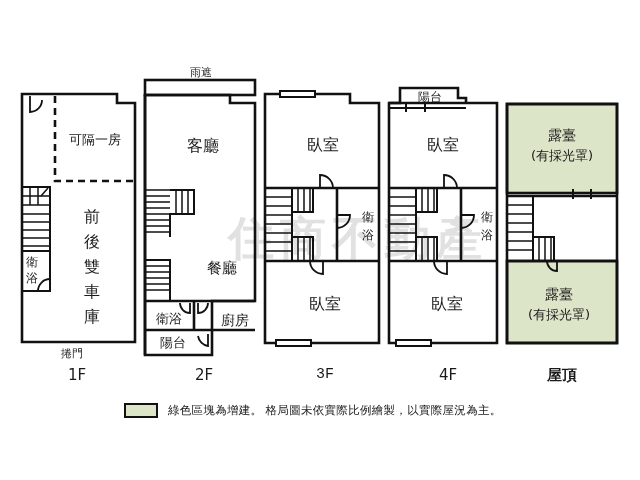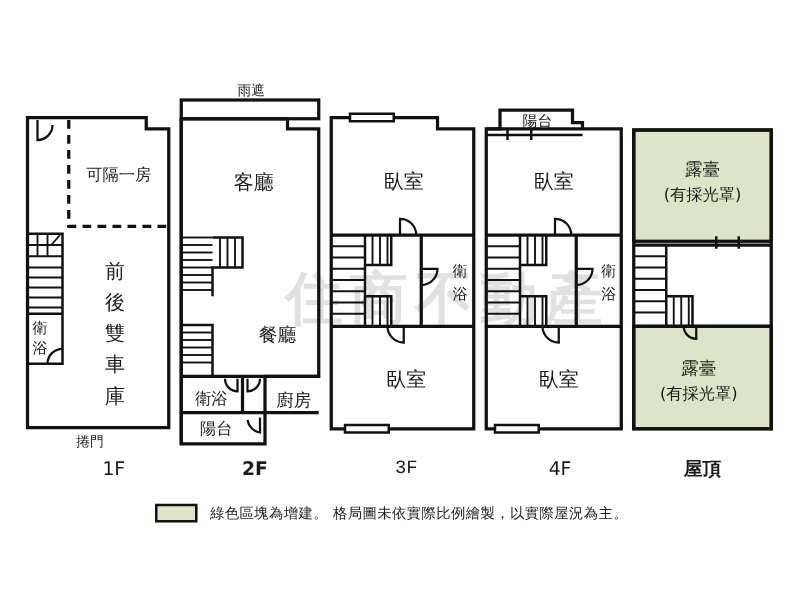--- a/index.html
+++ b/index.html
@@ -1,21 +1,21 @@
 <!DOCTYPE html>
 <html><head>
 <meta charset="utf-8">
 <style>
   html, body { margin: 0; padding: 0; background: #ffffff; }
   body { width: 640px; height: 480px; position: relative; overflow: hidden;
          font-family: "DejaVu Sans", "Liberation Sans", sans-serif; }
   svg { position: absolute; left: 0; top: 0; }
   .lbl { font-family: "DejaVu Sans", "Liberation Sans", sans-serif; fill: #1a1a1a; }
   .floor-label { position: absolute; top: 366px; font-size: 15px; color: #1a1a1a; text-align: center; width: 60px; }
-  .legend { position: absolute; left: 124px; top: 403px; display: flex; align-items: center; }
+  .legend { position: absolute; left: 124px; top: 403px; display: flex; align-items: center; font-family: Liberation Serif, serif; }
   .legend-swatch { width: 30px; height: 11px; border: 2px solid #111; background: #dce5c8; margin-right: 10px; }
   .legend-text { font-size: 11.5px; color: #1a1a1a; letter-spacing: 0.3px; }
   .wm { position: absolute; color: rgba(120,120,120,0.22); font-weight: bold; pointer-events: none; }
 </style>
 </head>
 <body>
 
 <div class="wm" style="left:228px; top:208px; font-size:46px; letter-spacing:6px;">住商不動產</div>
 
 <svg width="640" height="480" viewBox="0 0 640 480">
@@ -215,22 +215,22 @@
     <text x="487" y="221" font-size="12" text-anchor="middle">衛</text>
     <text x="487" y="239" font-size="12" text-anchor="middle">浴</text>
 
     <text x="562" y="140" font-size="14" text-anchor="middle">露臺</text>
     <text x="562" y="160" font-size="13" text-anchor="middle">(有採光罩)</text>
     <text x="559" y="299" font-size="14" text-anchor="middle">露臺</text>
     <text x="559" y="319" font-size="13" text-anchor="middle">(有採光罩)</text>
   </g>
 </svg>
 
-<div class="floor-label" style="left:61px;">1F</div>
-<div class="floor-label" style="left:174px;font-weight:bold;">2F</div>
+<div class="floor-label" style="left:47px;">1F</div>
+<div class="floor-label" style="left:174px;">2F</div>
 <div class="floor-label" style="left:295px;font-family:Liberation Mono, monospace;">3F</div>
 <div class="floor-label" style="left:418px;">4F</div>
 <div class="floor-label" style="left:532px;font-weight:bold;">屋頂</div>
 
 <div class="legend">
   <div class="legend-swatch"></div>
   <div class="legend-text">綠色區塊為增建。 格局圖未依實際比例繪製，以實際屋況為主。</div>
 </div>
 
 </body></html>

